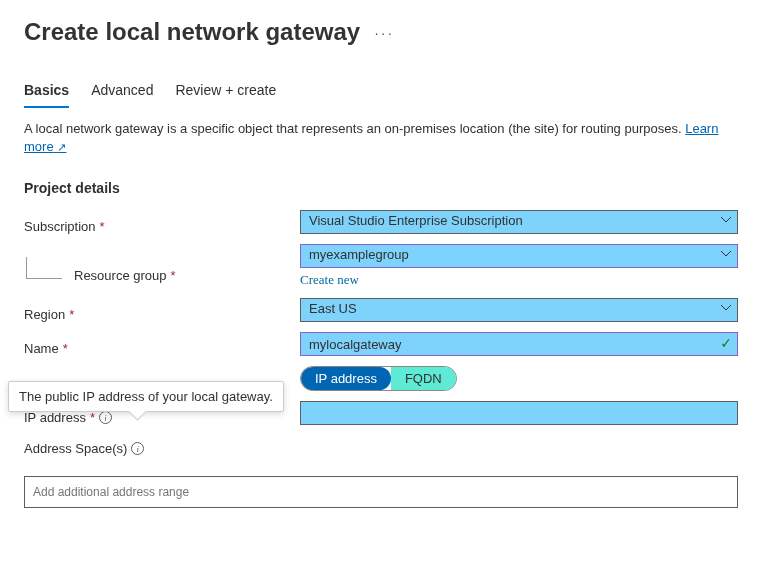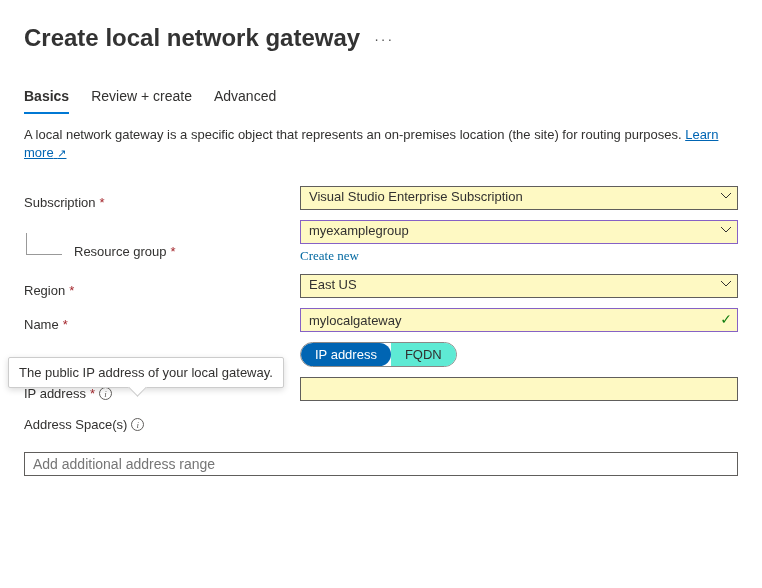--- a/index.html
+++ b/index.html
@@ -6,21 +6,21 @@
   body {
     margin: 0;
     padding: 0;
     font-family: "Segoe UI", -apple-system, sans-serif;
     font-size: 13px;
     color: #323130;
     background: #fff;
     width: 762px;
   }
   .page {
-    padding: 24px 24px;
+    padding: 18px 24px;
   }
   .title-row {
     display: flex;
     align-items: center;
     gap: 14px;
   }
   h1 {
     font-size: 24px;
     font-weight: 600;
     margin: 0 0 30px 0;
@@ -76,21 +76,21 @@
     flex: 1;
     position: relative;
   }
   .select, .input {
     width: 100%;
     height: 24px;
     border: 1px solid #605e5c;
     padding: 2px 26px 2px 8px;
     font-size: 13px;
     font-family: inherit;
-    background: #fef9c3;
+    background: #7dd3fc;
     color: #323130;
   }
   .select.purple, .input.purple { border-color: #8661c5; }
   .chev {
     position: absolute;
     right: 6px;
     top: 4px;
     pointer-events: none;
     font-size: 11px;
     color: #323130;
@@ -177,51 +177,52 @@
     left: 122px;
     width: 12px;
     height: 12px;
     background: #fff;
     border-right: 1px solid #ccc;
     border-bottom: 1px solid #ccc;
     transform: rotate(45deg);
   }
   .addr-input {
     width: 714px;
-    height: 24px;
+    height: 32px;
     border: 1px solid #605e5c;
     padding: 2px 8px;
-    font-size: 14px;
+    font-size: 12px;
     font-family: inherit;
     color: #605e5c;
     margin-left: 0;
     margin-top: 10px;
   }
 </style>
 </head>
 <body>
 
 <div class="page">
 
   <div class="title-row">
     <h1>Create local network gateway</h1>
     <span class="ellipsis">···</span>
   </div>
 
   <div class="tabs">
     <div class="tab active">Basics</div>
+    <div class="tab">Advanced</div>
     <div class="tab">Review + create</div>
-    <div class="tab">Advanced</div>
   </div>
 
   <div class="desc">
     <span>A local network gateway is a specific object that represents an on-premises location (the site) for routing purposes.  </span>
     <a class="link"><span>Learn more</span> <span class="ext-icon">↗</span></a>
   </div>
 
+  <div class="section-head">Project details</div>
 
   <div class="form-row">
     <div class="label-col">
       <span>Subscription</span> 
         <span class="required">*</span>
     </div>
     <div class="control-col">
       <div class="select">Visual Studio Enterprise Subscription</div>
       <span class="chev">
         <svg width="12" height="12" viewBox="0 0 12 12">

